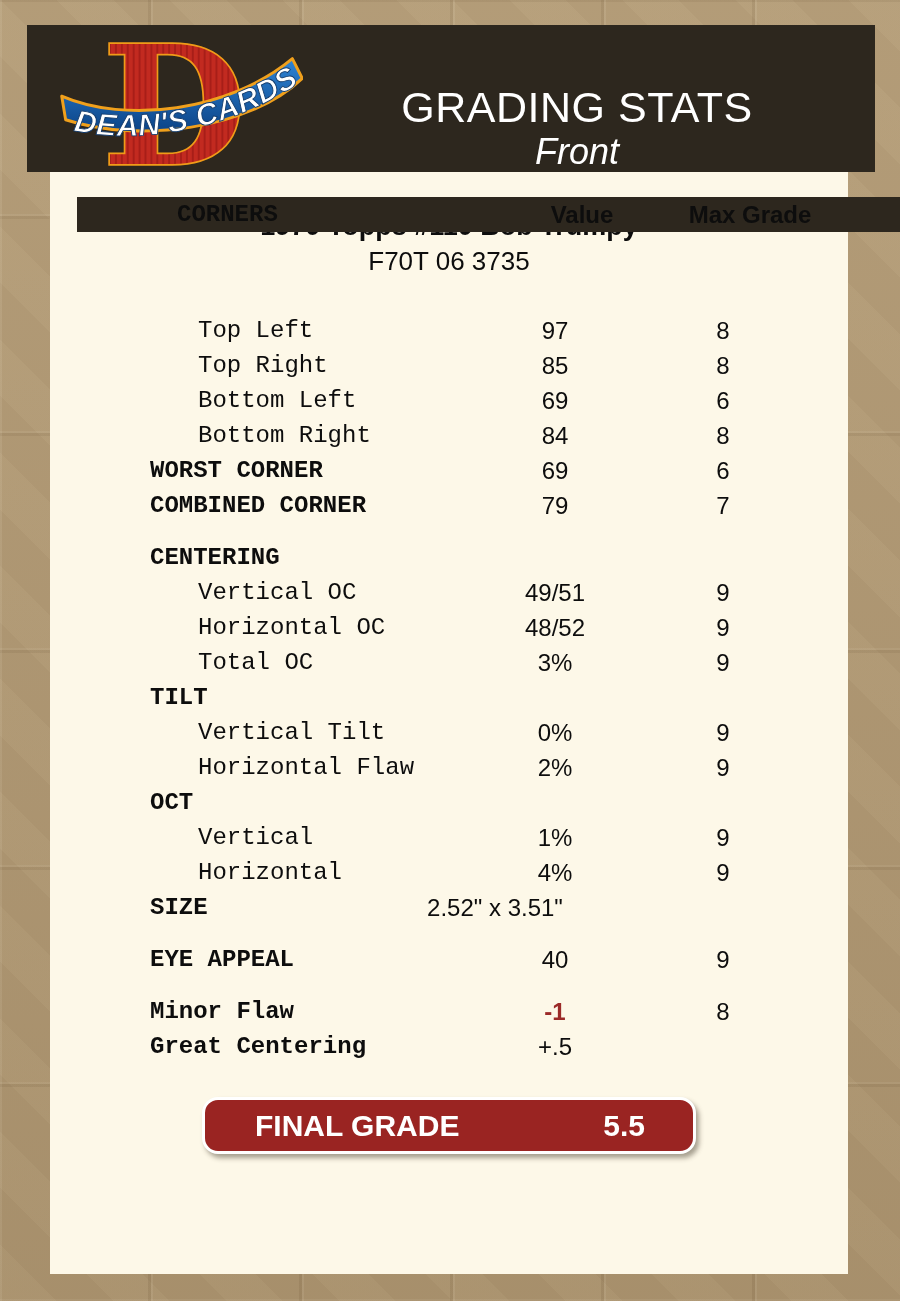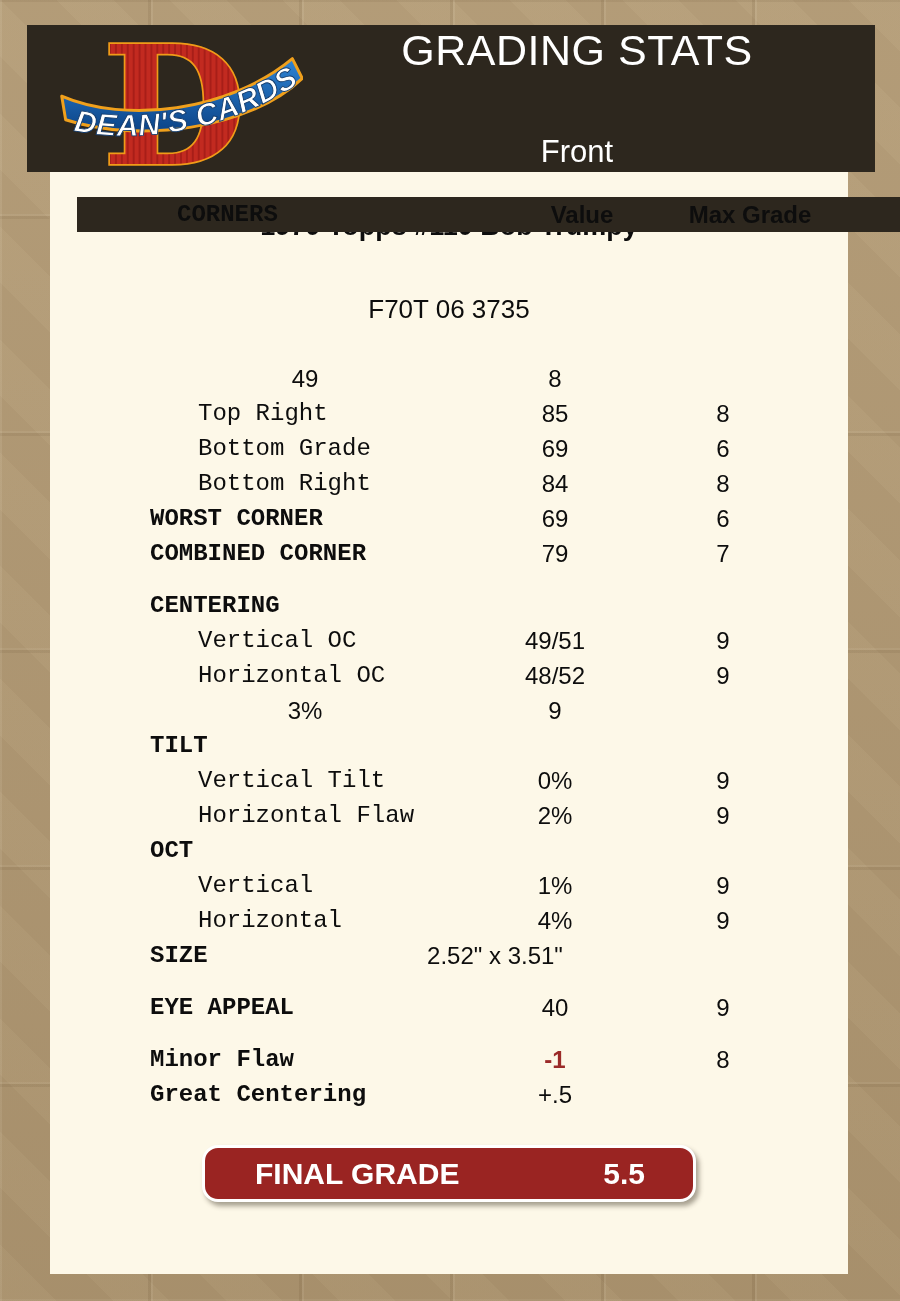--- a/index.html
+++ b/index.html
@@ -17,35 +17,35 @@
   }
   
   .header{
     position:absolute;left:27px;top:25px;width:848px;height:147px;
     background:#2d271e;
     display:flex;align-items:center;
   }
   .logo{position:absolute;left:28px;top:8px;width:248px;height:138px;}
   .header-text{
     position:absolute;left:300px;top:0;width:500px;height:147px;
-    display:flex;flex-direction:column;align-items:center;justify-content:space-between;
+    display:flex;flex-direction:column;align-items:center;justify-content:flex-end;
     color:#ffffff;text-align:center;
   }
   .header-title{font-size:43px;line-height:50px;letter-spacing:0.5px;}
-  .header-subtitle{font-size:31px;line-height:40px;}
+  .header-subtitle{font-size:36px;line-height:40px;font-style:italic;}
   
   .card{
     position:absolute;left:50px;top:172px;width:798px;height:1102px;
     background:#fdf8e8;
     box-sizing:border-box;
     padding-top:36px;
     color:#0d0d0d;
   }
   .card-title{font-size:27px;line-height:36px;font-weight:bold;text-align:center;}
-  .card-serial{font-size:26px;line-height:35px;text-align:center;margin-top:48px;}
+  .card-serial{font-size:26px;line-height:35px;text-align:center;}
   
   .stats-table{margin-top:34px;}
   .row{
     display:grid;
     grid-template-columns:310px 190px 146px;
     padding-left:100px;
     height:35px;
     align-items:center;
     font-size:24px;
   }
@@ -107,30 +107,31 @@
     <div class="card-title">1970 Topps #110 Bob Trumpy</div>
     <div class="card-serial">F70T 06 3735</div>
 
     <div class="stats-table" id="stats-table">
         <div class="row header">
           <span class="label">CORNERS</span>
           <span class="value">Value</span>
           <span class="max">Max Grade</span>
         </div>
         <div class="row item">
-          <span class="value">49</span>
+          <span class="label">Top Left</span>
+          <span class="value">97</span>
           <span class="max">8</span>
         </div>
         <div class="row item">
           <span class="label">Top Right</span>
           <span class="value">85</span>
           <span class="max">8</span>
         </div>
         <div class="row item">
-          <span class="label">Bottom Grade</span>
+          <span class="label">Bottom Left</span>
           <span class="value">69</span>
           <span class="max">6</span>
         </div>
         <div class="row item">
           <span class="label">Bottom Right</span>
           <span class="value">84</span>
           <span class="max">8</span>
         </div>
         <div class="row section">
           <span class="label">WORST CORNER</span>
@@ -152,20 +153,21 @@
           <span class="label">Vertical OC</span>
           <span class="value">49/51</span>
           <span class="max">9</span>
         </div>
         <div class="row item">
           <span class="label">Horizontal OC</span>
           <span class="value">48/52</span>
           <span class="max">9</span>
         </div>
         <div class="row item">
+          <span class="label">Total OC</span>
           <span class="value">3%</span>
           <span class="max">9</span>
         </div>
         <div class="row section">
           <span class="label">TILT</span>
           <span class="value"></span>
           <span class="max"></span>
         </div>
         <div class="row item">
           <span class="label">Vertical Tilt</span>

